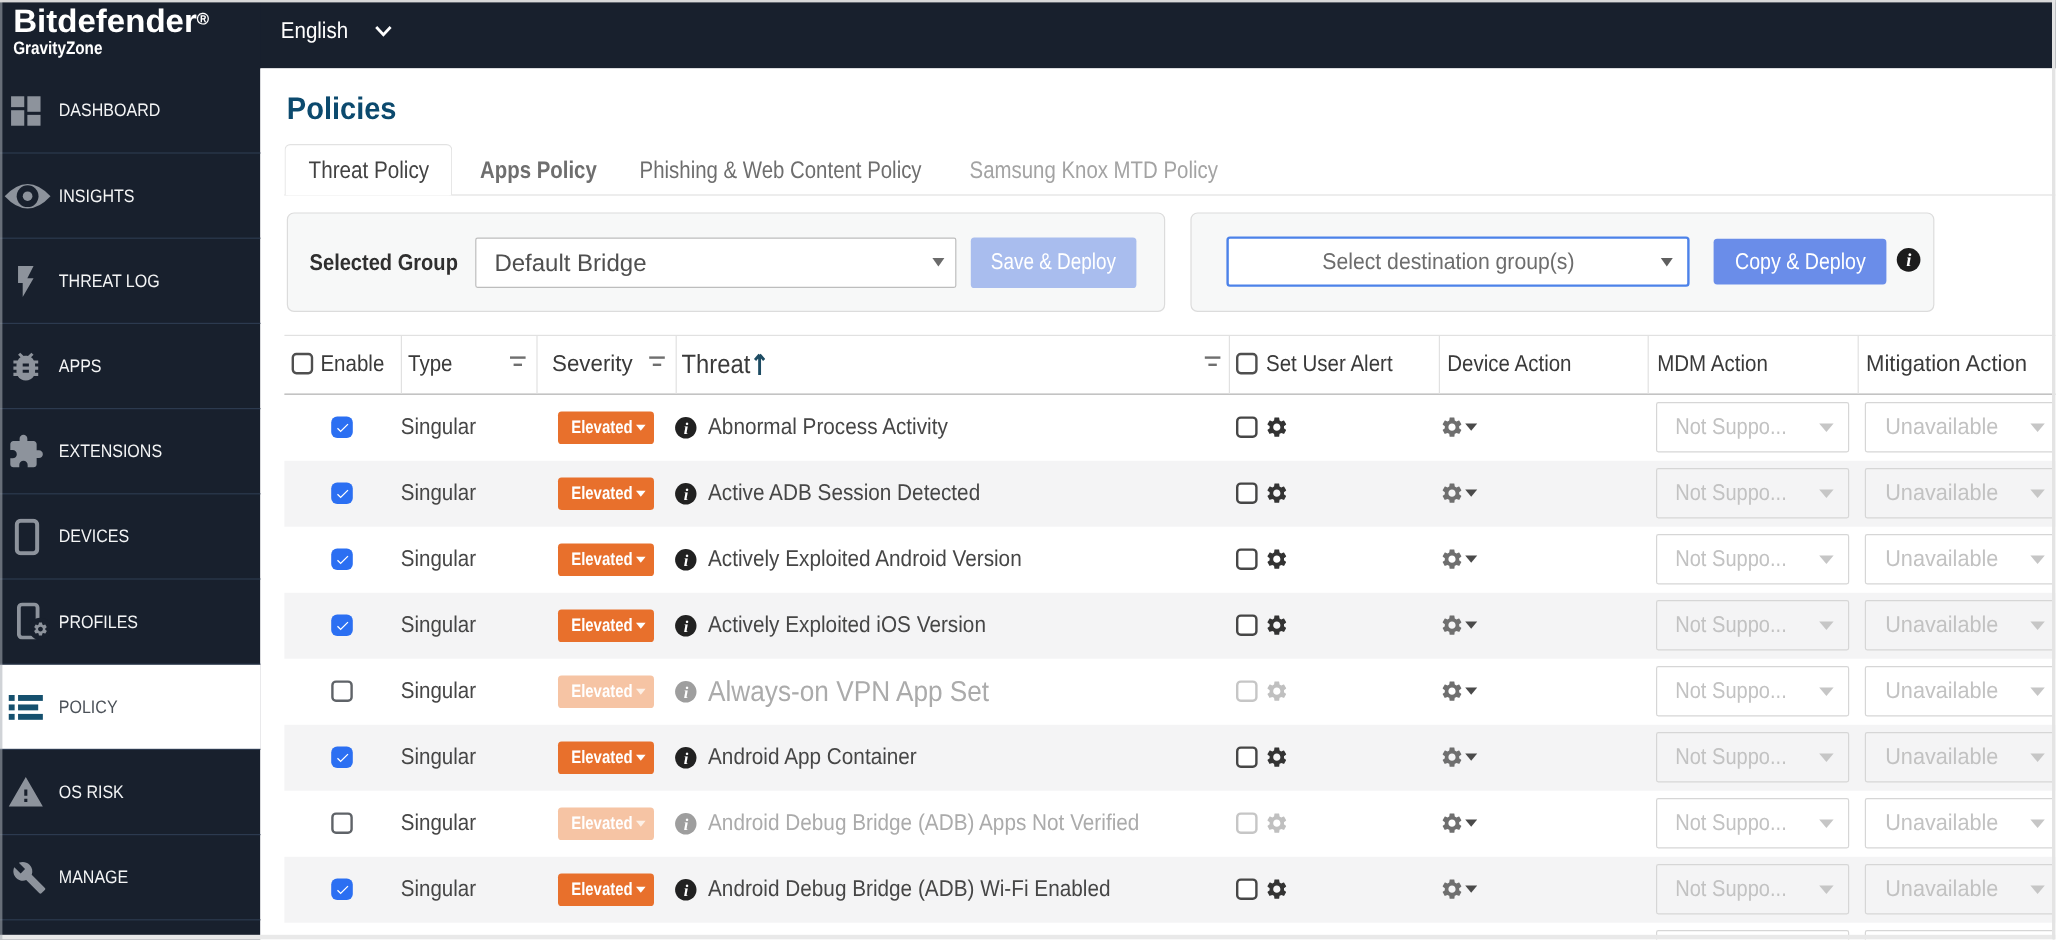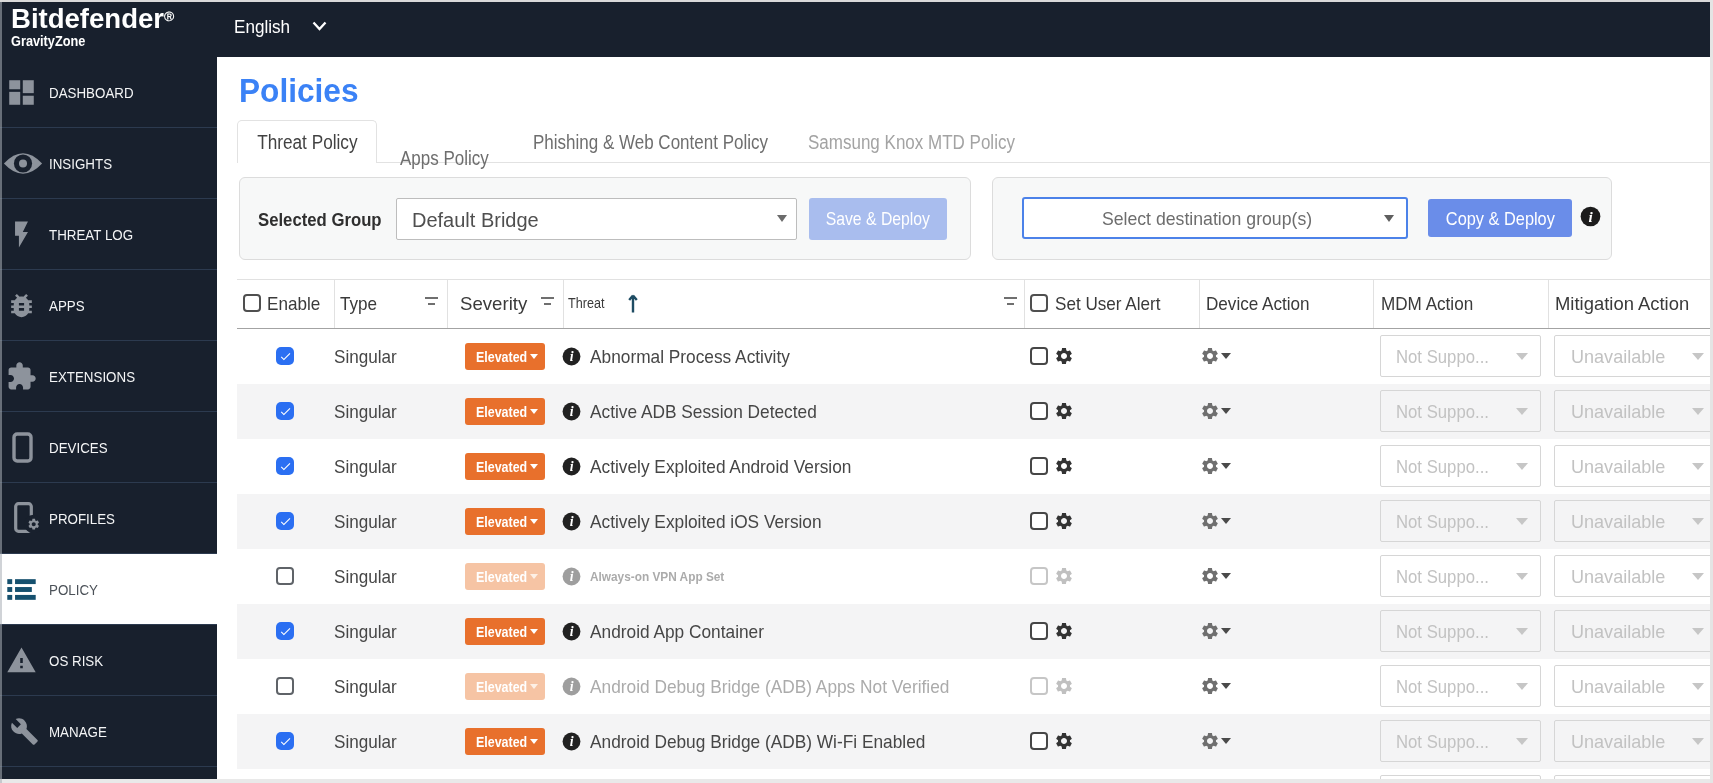--- a/index.html
+++ b/index.html
@@ -66,25 +66,25 @@
 <div class="abs" style="left:0;top:625px;width:217px;height:71px;background:transparent;border-bottom:1px solid #2c3a4f"></div>
 <svg class="abs" style="left:6px;top:645px" width="31" height="31" viewBox="0 0 24 24" fill="#8d939c">
     <path d="M1 21h22L12 2 1 21zm12-3h-2v-2h2v2zm0-4h-2v-4h2v4z"></path>
   </svg>
 <div style="position:absolute;left:49px;top:653px;font-size:15px;line-height:15px;color:#f4f5f6;font-weight:normal;white-space:nowrap;"><span style="display:inline-block;transform:scaleX(0.89);transform-origin:0 0">OS RISK</span></div>
 <div class="abs" style="left:0;top:696px;width:217px;height:71px;background:transparent;border-bottom:1px solid #2c3a4f"></div>
 <svg class="abs" style="left:10px;top:717px" width="29" height="29" viewBox="0 0 24 24" fill="#8d939c">
     <path d="M22.7 19l-9.1-9.1c.9-2.3.4-5-1.5-6.9-2-2-5-2.4-7.4-1.3L9 6 6 9 1.6 4.7C.4 7.1.9 10.1 2.9 12.1c1.9 1.9 4.6 2.4 6.9 1.5l9.1 9.1c.4.4 1 .4 1.4 0l2.3-2.3c.5-.4.5-1.1.1-1.4z"></path>
   </svg>
 <div style="position:absolute;left:49px;top:724px;font-size:15px;line-height:15px;color:#f4f5f6;font-weight:normal;white-space:nowrap;"><span style="display:inline-block;transform:scaleX(0.89);transform-origin:0 0">MANAGE</span></div>
-<div style="position:absolute;left:239px;top:76px;font-size:34px;line-height:29px;color:#3b82f6;font-weight:bold;white-space:nowrap;"><span style="display:inline-block;transform:scaleX(0.93);transform-origin:0 0">Policies</span></div>
+<div style="position:absolute;left:239px;top:76px;font-size:26px;line-height:29px;color:#0c4a6e;font-weight:bold;white-space:nowrap;"><span style="display:inline-block;transform:scaleX(0.93);transform-origin:0 0">Policies</span></div>
 <div class="abs" style="left:237px;top:162px;width:1476px;height:1px;background:#e2e2e2"></div>
 <div class="abs" style="left:237px;top:120px;width:140px;height:43px;background:#fff;border:1px solid #e2e2e2;border-bottom:none;border-radius:5px 5px 0 0;z-index:2"></div>
 <div style="position:absolute;left:237px;top:132px;width:140px;font-size:20px;line-height:20px;color:#424242;font-weight:normal;white-space:nowrap;text-align:center;z-index:3"><span style="display:inline-block;transform:scaleX(0.86);transform-origin:50% 50%">Threat Policy</span></div>
-<div style="position:absolute;left:400px;top:148px;font-size:20px;line-height:20px;color:#6e6e6e;font-weight:normal;white-space:nowrap;"><span style="display:inline-block;transform:scaleX(0.85);transform-origin:0 0">Apps Policy</span></div>
+<div style="position:absolute;left:400px;top:132px;font-size:20px;line-height:20px;color:#6e6e6e;font-weight:bold;white-space:nowrap;"><span style="display:inline-block;transform:scaleX(0.85);transform-origin:0 0">Apps Policy</span></div>
 <div style="position:absolute;left:533px;top:132px;font-size:20px;line-height:20px;color:#6e6e6e;font-weight:normal;white-space:nowrap;"><span style="display:inline-block;transform:scaleX(0.85);transform-origin:0 0">Phishing &amp; Web Content Policy</span></div>
 <div style="position:absolute;left:808px;top:132px;font-size:20px;line-height:20px;color:#a3a3a3;font-weight:normal;white-space:nowrap;"><span style="display:inline-block;transform:scaleX(0.85);transform-origin:0 0">Samsung Knox MTD Policy</span></div>
 <div class="abs" style="left:239px;top:177px;width:732px;height:83px;background:#f7f8f8;border:1px solid #dcdcdc;border-radius:6px"></div>
 <div style="position:absolute;left:258px;top:210px;font-size:19px;line-height:19px;color:#2f2f2f;font-weight:bold;white-space:nowrap;"><span style="display:inline-block;transform:scaleX(0.88);transform-origin:0 0">Selected Group</span></div>
 <div class="abs" style="left:396px;top:198px;width:401px;height:42px;background:#fff;border:1px solid #bdbdbd;border-radius:2px"></div>
 <div style="position:absolute;left:412px;top:210px;font-size:20px;line-height:20px;color:#4f4f4f;font-weight:normal;white-space:nowrap;"><span style="display:inline-block;transform:scaleX(1.0);transform-origin:0 0">Default Bridge</span></div>
 <div style="position:absolute;left:777px;top:215px;width:0;height:0;border-left:5px solid transparent;border-right:5px solid transparent;border-top:7px solid #6b6b6b"></div>
 <div class="abs" style="left:809px;top:198px;width:138px;height:42px;background:#a9bdee;border-radius:3px"></div>
 <div style="position:absolute;left:809px;top:209px;width:138px;font-size:19px;line-height:19px;color:#fff;font-weight:normal;white-space:nowrap;text-align:center;"><span style="display:inline-block;transform:scaleX(0.83);transform-origin:50% 50%">Save &amp; Deploy</span></div>
 <div class="abs" style="left:992px;top:177px;width:620px;height:83px;background:#f7f8f8;border:1px solid #dcdcdc;border-radius:6px"></div>
@@ -107,21 +107,21 @@
 <div class="abs" style="left:1373px;top:280px;width:1px;height:48px;background:#e1e1e1"></div>
 <div class="abs" style="left:1548px;top:280px;width:1px;height:48px;background:#e1e1e1"></div>
 <div style="position:absolute;left:243px;top:294px;width:18px;height:18px;border:2px solid #4f4f4f;border-radius:4px;background:#fff;box-sizing:border-box"></div>
 <div style="position:absolute;left:267px;top:294px;font-size:19px;line-height:19px;color:#3a3a3a;font-weight:normal;white-space:nowrap;"><span style="display:inline-block;transform:scaleX(0.9);transform-origin:0 0">Enable</span></div>
 <div style="position:absolute;left:340px;top:294px;font-size:19px;line-height:19px;color:#3a3a3a;font-weight:normal;white-space:nowrap;"><span style="display:inline-block;transform:scaleX(0.9);transform-origin:0 0">Type</span></div>
 <div style="position:absolute;left:425px;top:297px;width:13px;height:2px;background:#6f6f6f"></div>
 <div style="position:absolute;left:428px;top:303px;width:7px;height:2px;background:#6f6f6f"></div>
 <div style="position:absolute;left:460px;top:294px;font-size:19px;line-height:19px;color:#3a3a3a;font-weight:normal;white-space:nowrap;"><span style="display:inline-block;transform:scaleX(0.98);transform-origin:0 0">Severity</span></div>
 <div style="position:absolute;left:541px;top:297px;width:13px;height:2px;background:#6f6f6f"></div>
 <div style="position:absolute;left:544px;top:303px;width:7px;height:2px;background:#6f6f6f"></div>
-<div style="position:absolute;left:568px;top:294px;font-size:14px;line-height:19px;color:#3a3a3a;font-weight:normal;white-space:nowrap;"><span style="display:inline-block;transform:scaleX(0.9);transform-origin:0 0">Threat</span></div>
+<div style="position:absolute;left:568px;top:294px;font-size:22px;line-height:19px;color:#3a3a3a;font-weight:normal;white-space:nowrap;"><span style="display:inline-block;transform:scaleX(0.9);transform-origin:0 0">Threat</span></div>
 <svg class="abs" style="left:627px;top:294px" width="12" height="20" viewBox="0 0 12 20">
     <path d="M6 1.5 L6 18.5 M6 1.5 L2.2 6 M6 1.5 L9.8 6" fill="none" stroke="#1e4c63" stroke-width="2.4"></path>
   </svg>
 <div style="position:absolute;left:1004px;top:297px;width:13px;height:2px;background:#6f6f6f"></div>
 <div style="position:absolute;left:1007px;top:303px;width:7px;height:2px;background:#6f6f6f"></div>
 <div style="position:absolute;left:1030px;top:294px;width:18px;height:18px;border:2px solid #4f4f4f;border-radius:4px;background:#fff;box-sizing:border-box"></div>
 <div style="position:absolute;left:1055px;top:294px;font-size:19px;line-height:19px;color:#3a3a3a;font-weight:normal;white-space:nowrap;"><span style="display:inline-block;transform:scaleX(0.9);transform-origin:0 0">Set User Alert</span></div>
 <div style="position:absolute;left:1206px;top:294px;font-size:19px;line-height:19px;color:#3a3a3a;font-weight:normal;white-space:nowrap;"><span style="display:inline-block;transform:scaleX(0.9);transform-origin:0 0">Device Action</span></div>
 <div style="position:absolute;left:1381px;top:294px;font-size:19px;line-height:19px;color:#3a3a3a;font-weight:normal;white-space:nowrap;"><span style="display:inline-block;transform:scaleX(0.9);transform-origin:0 0">MDM Action</span></div>
 <div style="position:absolute;left:1555px;top:294px;font-size:19px;line-height:19px;color:#3a3a3a;font-weight:normal;white-space:nowrap;"><span style="display:inline-block;transform:scaleX(0.97);transform-origin:0 0">Mitigation Action</span></div>
@@ -244,21 +244,21 @@
 <div class="abs" style="left:237px;top:549px;width:1476px;height:55px;background:#ffffff"></div>
 <div style="position:absolute;left:276px;top:567px;width:18px;height:18px;border:2px solid #5f6368;border-radius:4px;background:#fff;box-sizing:border-box"></div>
 <div style="position:absolute;left:334px;top:567px;font-size:19px;line-height:19px;color:#464646;font-weight:normal;white-space:nowrap;"><span style="display:inline-block;transform:scaleX(0.9);transform-origin:0 0">Singular</span></div>
 <div class="abs" style="left:465px;top:563px;width:80px;height:27px;background:#f6c4a4;border-radius:3px"></div>
 <div style="position:absolute;left:476px;top:569px;font-size:15px;line-height:15px;color:#fff;font-weight:bold;white-space:nowrap;"><span style="display:inline-block;transform:scaleX(0.83);transform-origin:0 0">Elevated</span></div>
 <div style="position:absolute;left:530px;top:574px;width:0;height:0;border-left:4px solid transparent;border-right:4px solid transparent;border-top:5px solid #fdf0e6"></div>
 <svg style="position:absolute;left:561.5px;top:566.5px" width="19.0" height="19.0" viewBox="0 0 20 20">
     <circle cx="10" cy="10" r="9.4" fill="#9e9e9e"></circle>
     <text x="10.2" y="15" font-family="Liberation Serif" font-style="italic" font-weight="bold" font-size="14.5" fill="#fff" text-anchor="middle">i</text>
   </svg>
-<div style="position:absolute;left:590px;top:567px;font-size:13px;line-height:19px;color:#ababab;font-weight:bold;white-space:nowrap;"><span style="display:inline-block;transform:scaleX(0.91);transform-origin:0 0">Always-on VPN App Set</span></div>
+<div style="position:absolute;left:590px;top:567px;font-size:24px;line-height:19px;color:#ababab;font-weight:normal;white-space:nowrap;"><span style="display:inline-block;transform:scaleX(0.91);transform-origin:0 0">Always-on VPN App Set</span></div>
 <div style="position:absolute;left:1030px;top:567px;width:18px;height:18px;border:2px solid #c6c6c6;border-radius:4px;background:#fff;box-sizing:border-box"></div>
 <svg style="position:absolute;left:1054px;top:566px" width="20" height="20" viewBox="0 0 24 24">
     <path fill="#c0c0c0" d="M19.14,12.94c0.04-0.3,0.06-0.61,0.06-0.94c0-0.32-0.02-0.64-0.07-0.94l2.03-1.58c0.18-0.14,0.23-0.41,0.12-0.61l-1.92-3.32c-0.12-0.22-0.37-0.29-0.59-0.22l-2.39,0.96c-0.5-0.38-1.03-0.7-1.62-0.94L14.4,2.81c-0.04-0.24-0.24-0.41-0.48-0.41h-3.84c-0.24,0-0.43,0.17-0.47,0.41L9.25,5.35C8.66,5.59,8.12,5.92,7.63,6.29L5.24,5.33c-0.22-0.08-0.47,0-0.59,0.22L2.74,8.87C2.62,9.08,2.66,9.34,2.86,9.48l2.03,1.58C4.84,11.36,4.8,11.69,4.8,12s0.02,0.64,0.07,0.94l-2.03,1.58c-0.18,0.14-0.23,0.41-0.12,0.61l1.92,3.32c0.12,0.22,0.37,0.29,0.59,0.22l2.39-0.96c0.5,0.38,1.03,0.7,1.62,0.94l0.36,2.54c0.05,0.24,0.24,0.41,0.48,0.41h3.84c0.24,0,0.44-0.17,0.47-0.41l0.36-2.54c0.59-0.24,1.13-0.56,1.62-0.94l2.39,0.96c0.22,0.08,0.47,0,0.59-0.22l1.92-3.32c0.12-0.22,0.07-0.47-0.12-0.61L19.14,12.94z M12,15.6c-1.98,0-3.6-1.62-3.6-3.6s1.62-3.6,3.6-3.6s3.6,1.62,3.6,3.6S13.98,15.6,12,15.6z"></path>
   </svg>
 <svg style="position:absolute;left:1200px;top:566px" width="20" height="20" viewBox="0 0 24 24">
     <path fill="#6f6f6f" d="M19.14,12.94c0.04-0.3,0.06-0.61,0.06-0.94c0-0.32-0.02-0.64-0.07-0.94l2.03-1.58c0.18-0.14,0.23-0.41,0.12-0.61l-1.92-3.32c-0.12-0.22-0.37-0.29-0.59-0.22l-2.39,0.96c-0.5-0.38-1.03-0.7-1.62-0.94L14.4,2.81c-0.04-0.24-0.24-0.41-0.48-0.41h-3.84c-0.24,0-0.43,0.17-0.47,0.41L9.25,5.35C8.66,5.59,8.12,5.92,7.63,6.29L5.24,5.33c-0.22-0.08-0.47,0-0.59,0.22L2.74,8.87C2.62,9.08,2.66,9.34,2.86,9.48l2.03,1.58C4.84,11.36,4.8,11.69,4.8,12s0.02,0.64,0.07,0.94l-2.03,1.58c-0.18,0.14-0.23,0.41-0.12,0.61l1.92,3.32c0.12,0.22,0.37,0.29,0.59,0.22l2.39-0.96c0.5,0.38,1.03,0.7,1.62,0.94l0.36,2.54c0.05,0.24,0.24,0.41,0.48,0.41h3.84c0.24,0,0.44-0.17,0.47-0.41l0.36-2.54c0.59-0.24,1.13-0.56,1.62-0.94l2.39,0.96c0.22,0.08,0.47,0,0.59-0.22l1.92-3.32c0.12-0.22,0.07-0.47-0.12-0.61L19.14,12.94z M12,15.6c-1.98,0-3.6-1.62-3.6-3.6s1.62-3.6,3.6-3.6s3.6,1.62,3.6,3.6S13.98,15.6,12,15.6z"></path>
   </svg>
 <div style="position:absolute;left:1221px;top:573px;width:0;height:0;border-left:5px solid transparent;border-right:5px solid transparent;border-top:6px solid #4a4a4a"></div>
 <div class="abs" style="left:1380px;top:555px;width:161px;height:42px;border:1px solid #d6d6d6;border-radius:2px"></div>
 <div style="position:absolute;left:1396px;top:567px;font-size:19px;line-height:19px;color:#c2c2c2;font-weight:normal;white-space:nowrap;"><span style="display:inline-block;transform:scaleX(0.88);transform-origin:0 0">Not Suppo...</span></div>

